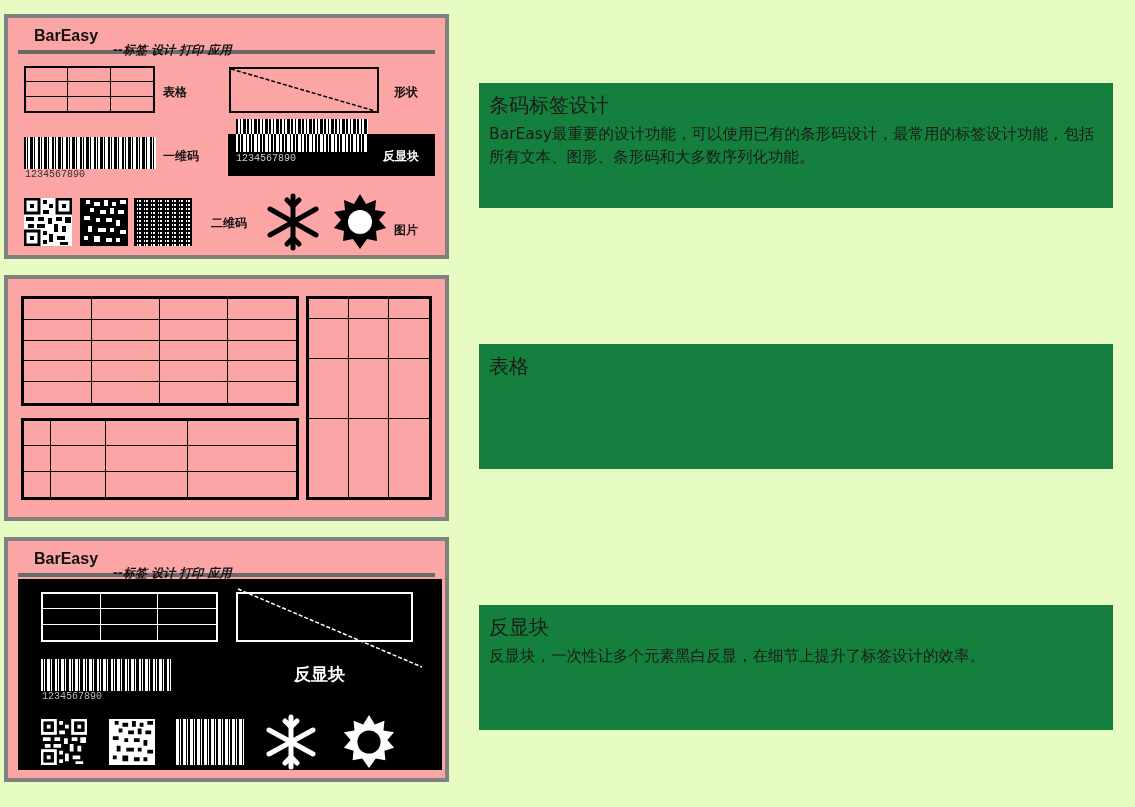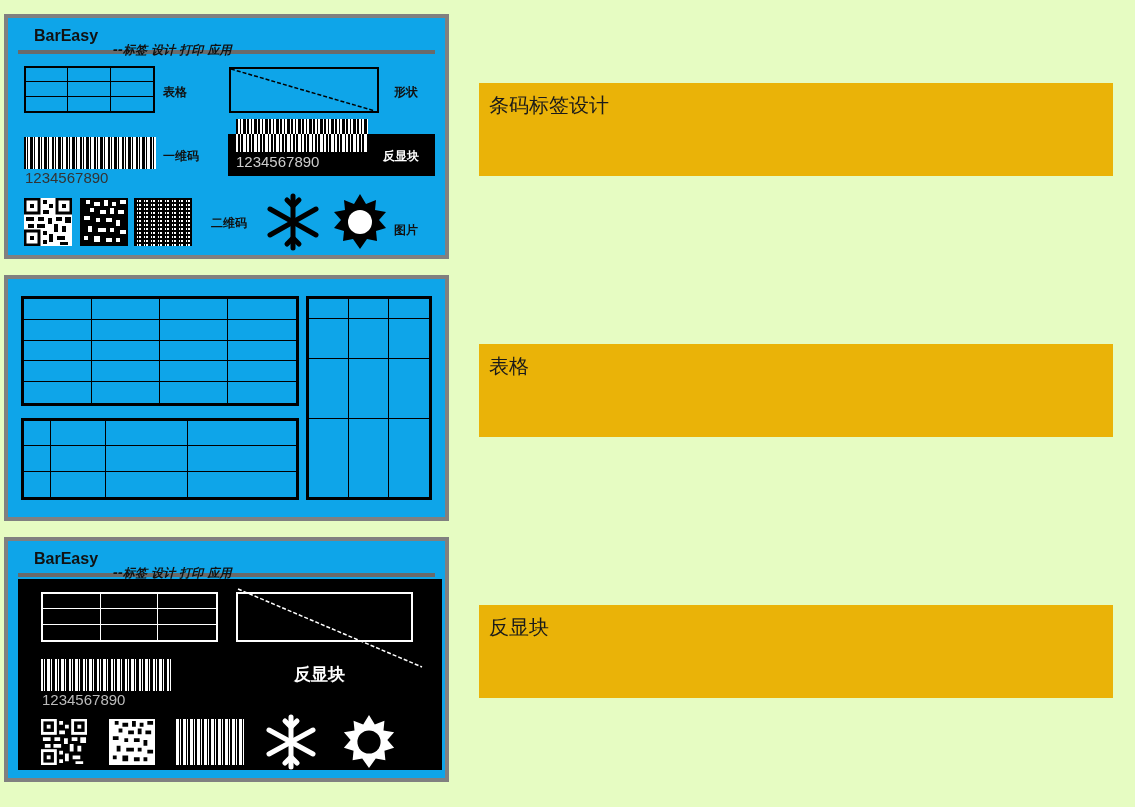--- a/index.html
+++ b/index.html
@@ -1,29 +1,29 @@
 <!DOCTYPE html>
 <html><head>
 <meta charset="utf-8">
 <style>
   html,body{margin:0;padding:0;}
   body{width:1135px;height:807px;background:#e6fcc2;position:relative;overflow:hidden;font-family:"DejaVu Sans",sans-serif;}
-  .panel{position:absolute;left:4px;width:437px;background:#0ea5e9;border:4px solid #808080;box-sizing:content-box;}
+  .panel{position:absolute;left:4px;width:437px;background:#fca5a5;border:4px solid #808080;box-sizing:content-box;}
   .p1{top:14px;height:237px;}
   .p2{top:275px;height:238px;}
   .p3{top:537px;height:237px;}
   .hdr{position:absolute;left:10px;right:10px;top:0;height:32px;border-bottom:4px solid #6a6a6a;}
   .brand{position:absolute;left:16px;top:9px;font-family:"Liberation Sans",sans-serif;font-weight:bold;font-size:16px;color:#111;}
   .tag{position:absolute;left:95px;top:24px;font-style:italic;font-weight:bold;font-size:12px;color:#111;}
   .lbl{position:absolute;font-weight:bold;font-size:12px;color:#111;}
   .grid{position:absolute;border:2px solid #000;box-sizing:border-box;display:grid;}
   .grid div{border-right:1.5px solid #000;border-bottom:1.5px solid #000;}
   .barcode{position:absolute;display:flex;align-items:stretch;}
-  .bnum{position:absolute;font-family:Liberation Sans, sans-serif;font-size:15px;color:#333;text-align:center;}
-  .infobox{position:absolute;left:479px;width:634px;height:93px;background:#eab308;box-sizing:border-box;padding:8px 10px;}
+  .bnum{position:absolute;font-family:Liberation Mono, monospace;font-size:10px;color:#333;text-align:center;}
+  .infobox{position:absolute;left:479px;width:634px;height:125px;background:#15803d;box-sizing:border-box;padding:8px 10px;}
   .infobox h2{margin:0;font-weight:normal;font-size:20px;color:#1a1a1a;line-height:28px;}
   .infobox p{margin:4px 0 0 0;font-size:15.5px;line-height:23px;color:#1a1a1a;}
   .b1{top:83px}.b2{top:344px}.b3{top:605px}
   svg{position:absolute;}
 </style>
 </head>
 <body>
 
 <div class="panel p1">
   <div class="hdr">
@@ -197,19 +197,21 @@
     </svg>
     <svg style="left:323px;top:135px;" width="56" height="56" viewBox="-29 -29 58 58">
       <polygon points="0,-28 6,-18 16,-22 15,-12 26,-10 19,-2 26,6 16,9 17,19 7,17 0,27 -7,17 -17,19 -16,9 -26,6 -19,-2 -26,-10 -15,-12 -16,-22 -6,-18" fill="#fff"></polygon>
       <circle r="12" fill="#000"></circle>
     </svg>
   </div>
 </div>
 
 <div class="infobox b1">
   <h2>条码标签设计</h2>
+  <p>BarEasy最重要的设计功能，可以使用已有的条形码设计，最常用的标签设计功能，包括所有文本、图形、条形码和大多数序列化功能。</p>
 </div>
 <div class="infobox b2">
   <h2>表格</h2>
 </div>
 <div class="infobox b3">
   <h2>反显块</h2>
+  <p>反显块，一次性让多个元素黑白反显，在细节上提升了标签设计的效率。</p>
 </div>
 
 </body></html>

